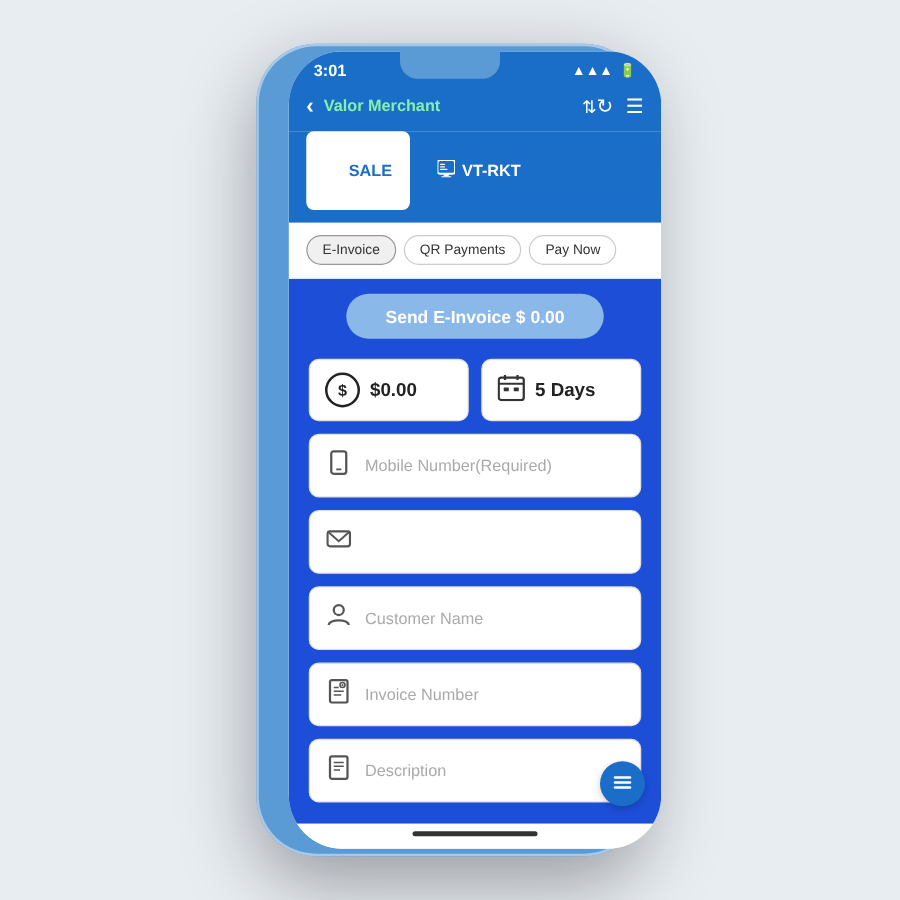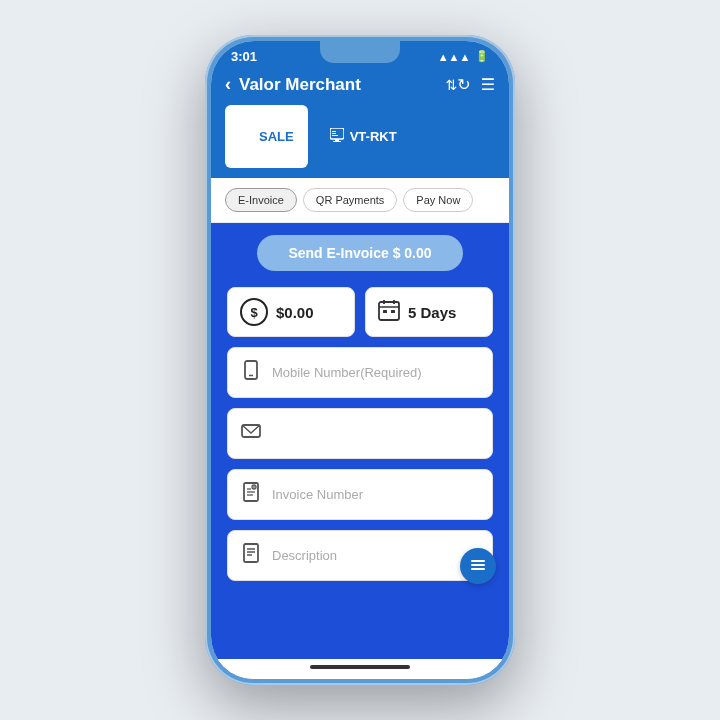--- a/index.html
+++ b/index.html
@@ -24,20 +24,21 @@
     }
 
     .phone-inner {
       width: 100%;
       height: 100%;
       background: #fff;
       border-radius: 43px;
       overflow: hidden;
       display: flex;
       flex-direction: column;
+      margin-left: 20px;
     }
 
     
     .status-bar {
       background: #1a6ec7;
       display: flex;
       justify-content: space-between;
       align-items: center;
       padding: 8px 20px 4px;
       flex-shrink: 0;
@@ -79,22 +80,22 @@
       flex-shrink: 0;
     }
     .header-back {
       color: #fff;
       font-size: 18px;
       font-weight: bold;
       margin-right: 8px;
       cursor: pointer;
     }
     .header-title {
-      color: #ffffff;
-      font-size: 17px;
+      color: #86efac;
+      font-size: 13px;
       font-weight: 600;
       flex: 1;
     }
     .header-icons {
       display: flex;
       gap: 10px;
       align-items: center;
     }
     .header-icon {
       color: #fff;
@@ -413,20 +414,29 @@
 
         <div class="input-field">
           <span class="field-icon">
             <svg width="20" height="20" viewBox="0 0 20 20" fill="none">
               <rect x="1" y="4" width="18" height="12" rx="2" stroke="#555" stroke-width="1.8" fill="none"></rect>
               <polyline points="1,4 10,12 19,4" stroke="#555" stroke-width="1.5" fill="none"></polyline>
             </svg>
           </span>
         </div>
 
+        <div class="input-field">
+          <span class="field-icon">
+            <svg width="20" height="20" viewBox="0 0 20 20" fill="none">
+              <circle cx="10" cy="6" r="4" stroke="#555" stroke-width="1.8" fill="none"></circle>
+              <path d="M2 18 C2 13 18 13 18 18" stroke="#555" stroke-width="1.8" fill="none"></path>
+            </svg>
+          </span>
+          <span class="field-placeholder">Customer Name</span>
+        </div>
 
         <div class="input-field">
           <span class="field-icon">
             <svg width="20" height="20" viewBox="0 0 20 20" fill="none">
               <rect x="3" y="1" width="14" height="18" rx="1.5" stroke="#555" stroke-width="1.8" fill="none"></rect>
               <line x1="6" y1="7" x2="10" y2="7" stroke="#555" stroke-width="1.3"></line>
               <line x1="6" y1="10" x2="14" y2="10" stroke="#555" stroke-width="1.3"></line>
               <line x1="6" y1="13" x2="12" y2="13" stroke="#555" stroke-width="1.3"></line>
               <circle cx="13" cy="5" r="2" stroke="#555" stroke-width="1.3" fill="none"></circle>
               <line x1="12.3" y1="5" x2="13.7" y2="5" stroke="#555" stroke-width="1"></line>

